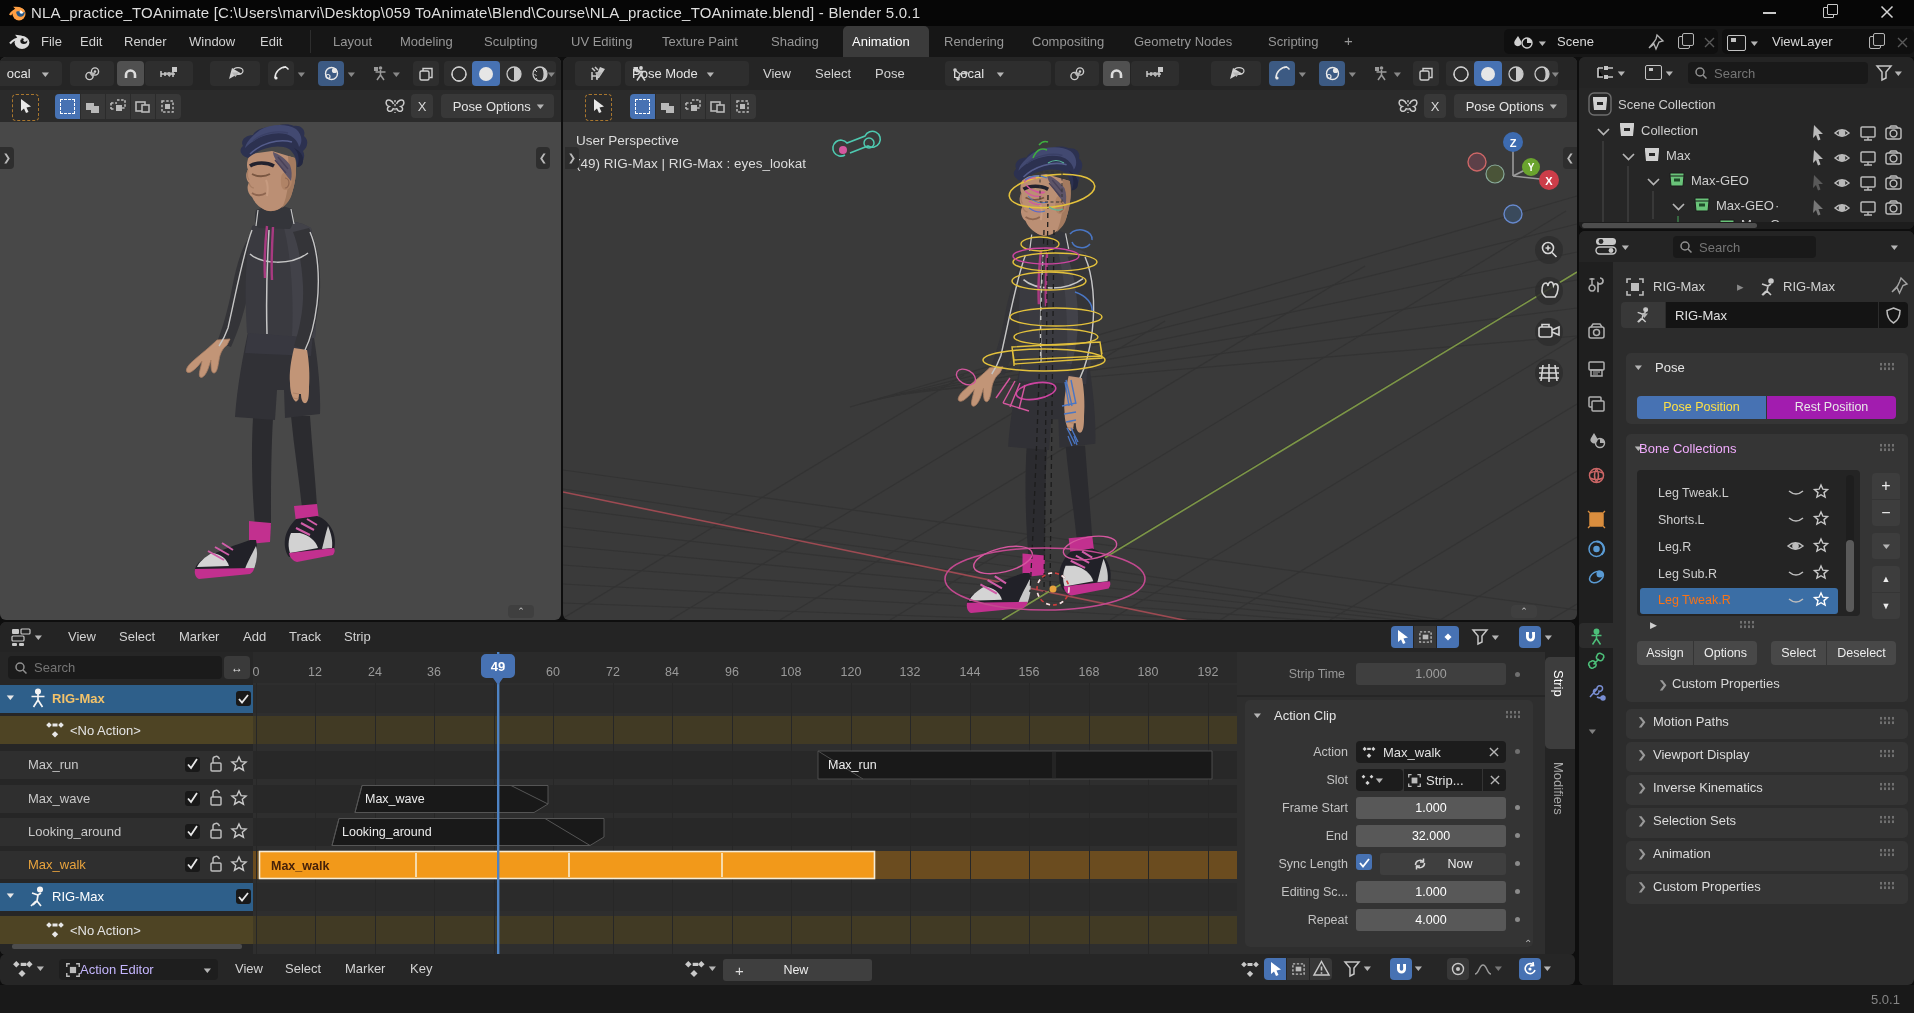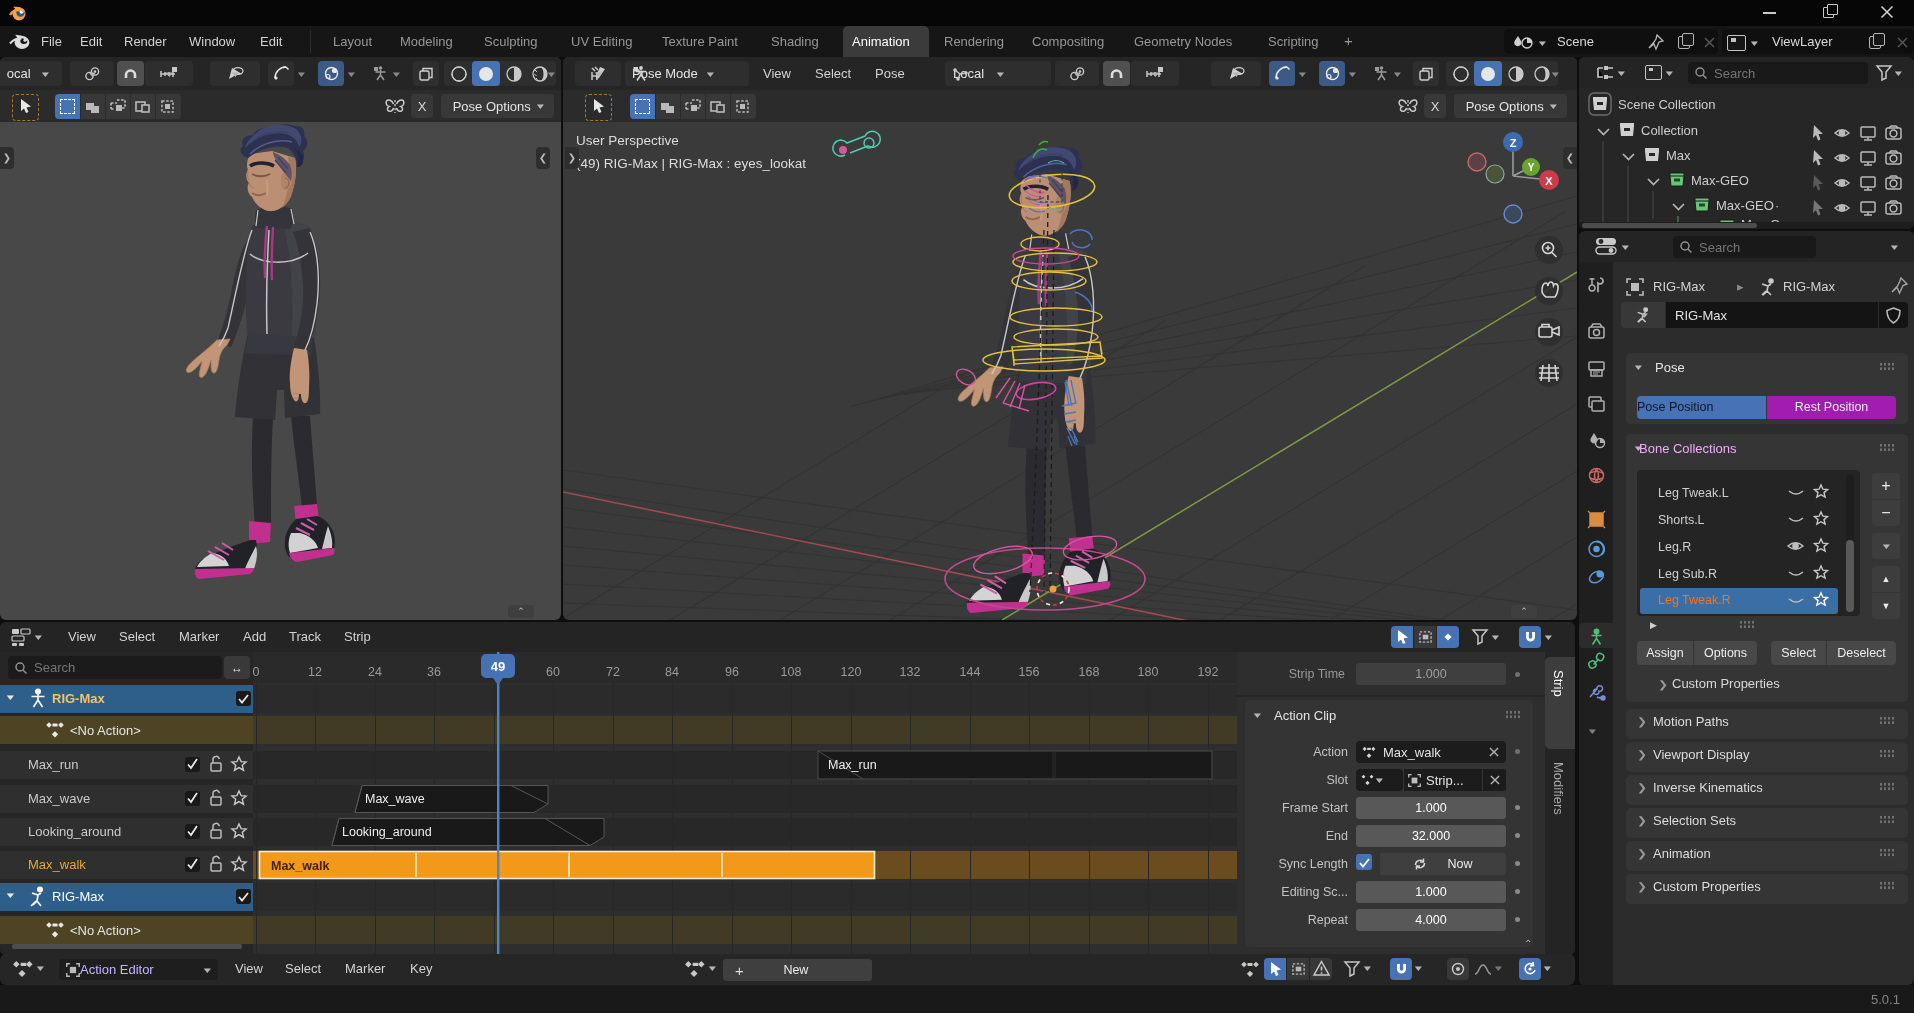--- a/index.html
+++ b/index.html
@@ -21,20 +21,21 @@
 <body>
 <div id="app">
 
 <div class="r" style="left:0;top:0;width:1914px;height:26px;background:#060606"></div>
 <svg class="r" style="left:8px;top:3px" width="20" height="20" viewBox="0 0 20 20">
  <circle cx="11" cy="11" r="6.5" fill="#ff9f43"></circle>
       <circle cx="12.5" cy="9.5" r="4.2" fill="#265787"></circle>
  <circle cx="13.5" cy="8.8" r="2" fill="#fff"></circle>
  <path d="M2,12 Q5,7 10,7 L8,5 Q14,5 16,9" fill="none" stroke="#ff9f43" stroke-width="2.4"></path>
 </svg>
+<div class="r" style="left:31px;top:4px;color:#dedede;font-size:15px;letter-spacing:0.2px">NLA_practice_TOAnimate [C:\Users\marvi\Desktop\059 ToAnimate\Blend\Course\NLA_practice_TOAnimate.blend] - Blender 5.0.1</div>
 <div class="r" style="left:1763px;top:12px;width:13px;height:2px;background:#c9c9c9"></div>
 <div class="r" style="left:1823px;top:7px;width:9px;height:9px;border:1.5px solid #c9c9c9;border-radius:1px"></div>
 <div class="r" style="left:1827px;top:4px;width:9px;height:9px;border:1.5px solid #c9c9c9;border-radius:1px;background:#060606"></div>
 <svg class="r" style="left:1880px;top:5px" width="14" height="14" viewBox="0 0 14 14">
       <path d="M1.5,1.5 L12.5,12.5 M12.5,1.5 L1.5,12.5" stroke="#d4d4d4" stroke-width="1.5"></path>
     </svg>
 
 <div class="r" style="left:0;top:26px;width:1914px;height:31px;background:#161616"></div>
 <svg class="r" style="left:9px;top:31px" width="24" height="21" viewBox="0 0 24 21">
  <ellipse cx="13" cy="11.5" rx="7.4" ry="6.4" fill="#dcdcdc"></ellipse>
@@ -777,21 +778,21 @@
  <div class="dd" style="left:300px;top:71px;width:29px;height:26px;background:#141414;border-radius:0 4px 4px 0">
   <svg width="15" height="17" viewBox="0 0 15 17">
           <path d="M7.5,1 L14,3.5 C14,9 12,13.5 7.5,16 C3,13.5 1,9 1,3.5 Z" fill="none" stroke="#bdbdbd" stroke-width="1.5"></path>
         </svg>
       </div>
 
  <div class="pnl" style="left:47px;top:122px;width:282px;height:71px"></div>
  <div class="r chev" style="left:57px;top:131px">▾</div>
  <div class="r" style="left:76px;top:129px;color:#e4e4e4">Pose</div>
  <div class="r dots" style="left:300px;top:131px">::::</div>
- <div class="r" style="left:58px;top:165px;width:129px;height:23px;background:#4772b3;border-radius:4px 0 0 4px;color:#0f172a;line-height:23px;font-size:12.5px">Pose Position</div>
+ <div class="r" style="left:58px;top:165px;width:129px;height:23px;background:#4772b3;border-radius:4px 0 0 4px;color:#fde047;text-align:center;line-height:23px;font-size:12.5px">Pose Position</div>
  <div class="r" style="left:188px;top:165px;width:129px;height:23px;background:#a21caf;border-radius:0 4px 4px 0;color:#e8e8e8;text-align:center;line-height:23px;font-size:12.5px">Rest Position</div>
 
  <div class="pnl" style="left:47px;top:203px;width:282px;height:268px"></div>
  <div class="r chev" style="left:57px;top:212px">▾</div>
  <div class="r" style="left:60px;top:210px;color:#f0abfc">Bone Collections</div>
  <div class="r dots" style="left:300px;top:212px">::::</div>
  <div class="r" style="left:58px;top:239px;width:223px;height:146px;background:#242424;border-radius:4px"></div>
  <div class="r" style="left:79px;top:255px;color:#cecece;font-size:12.5px">Leg Tweak.L</div>
  <div class="r" style="left:79px;top:282px;color:#cecece;font-size:12.5px">Shorts.L</div>
  <div class="r" style="left:79px;top:309px;color:#cecece;font-size:12.5px">Leg.R</div>

